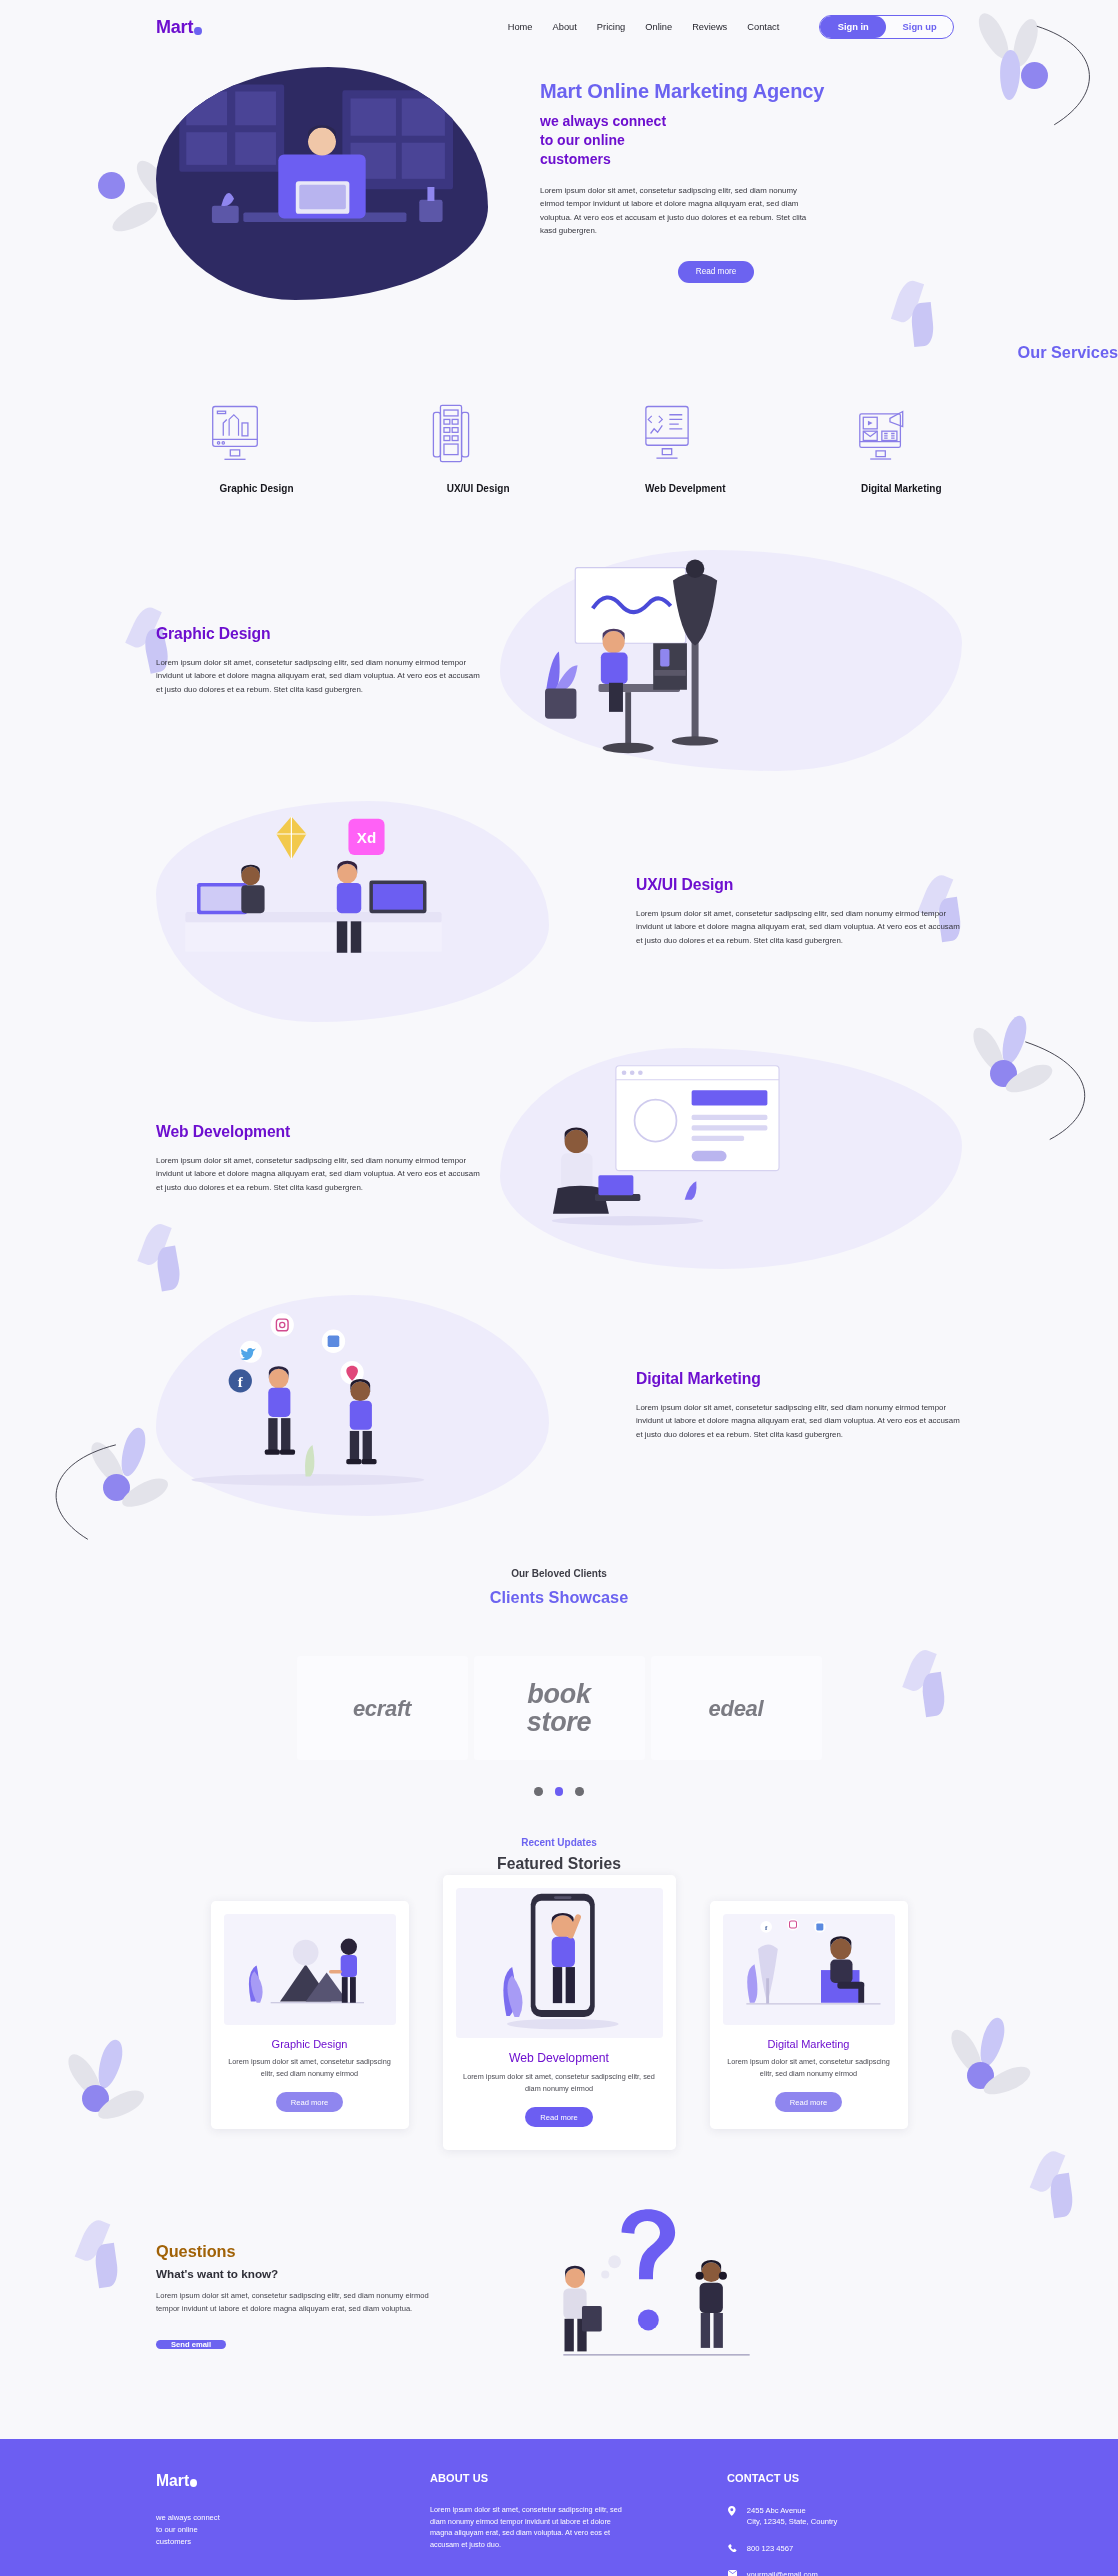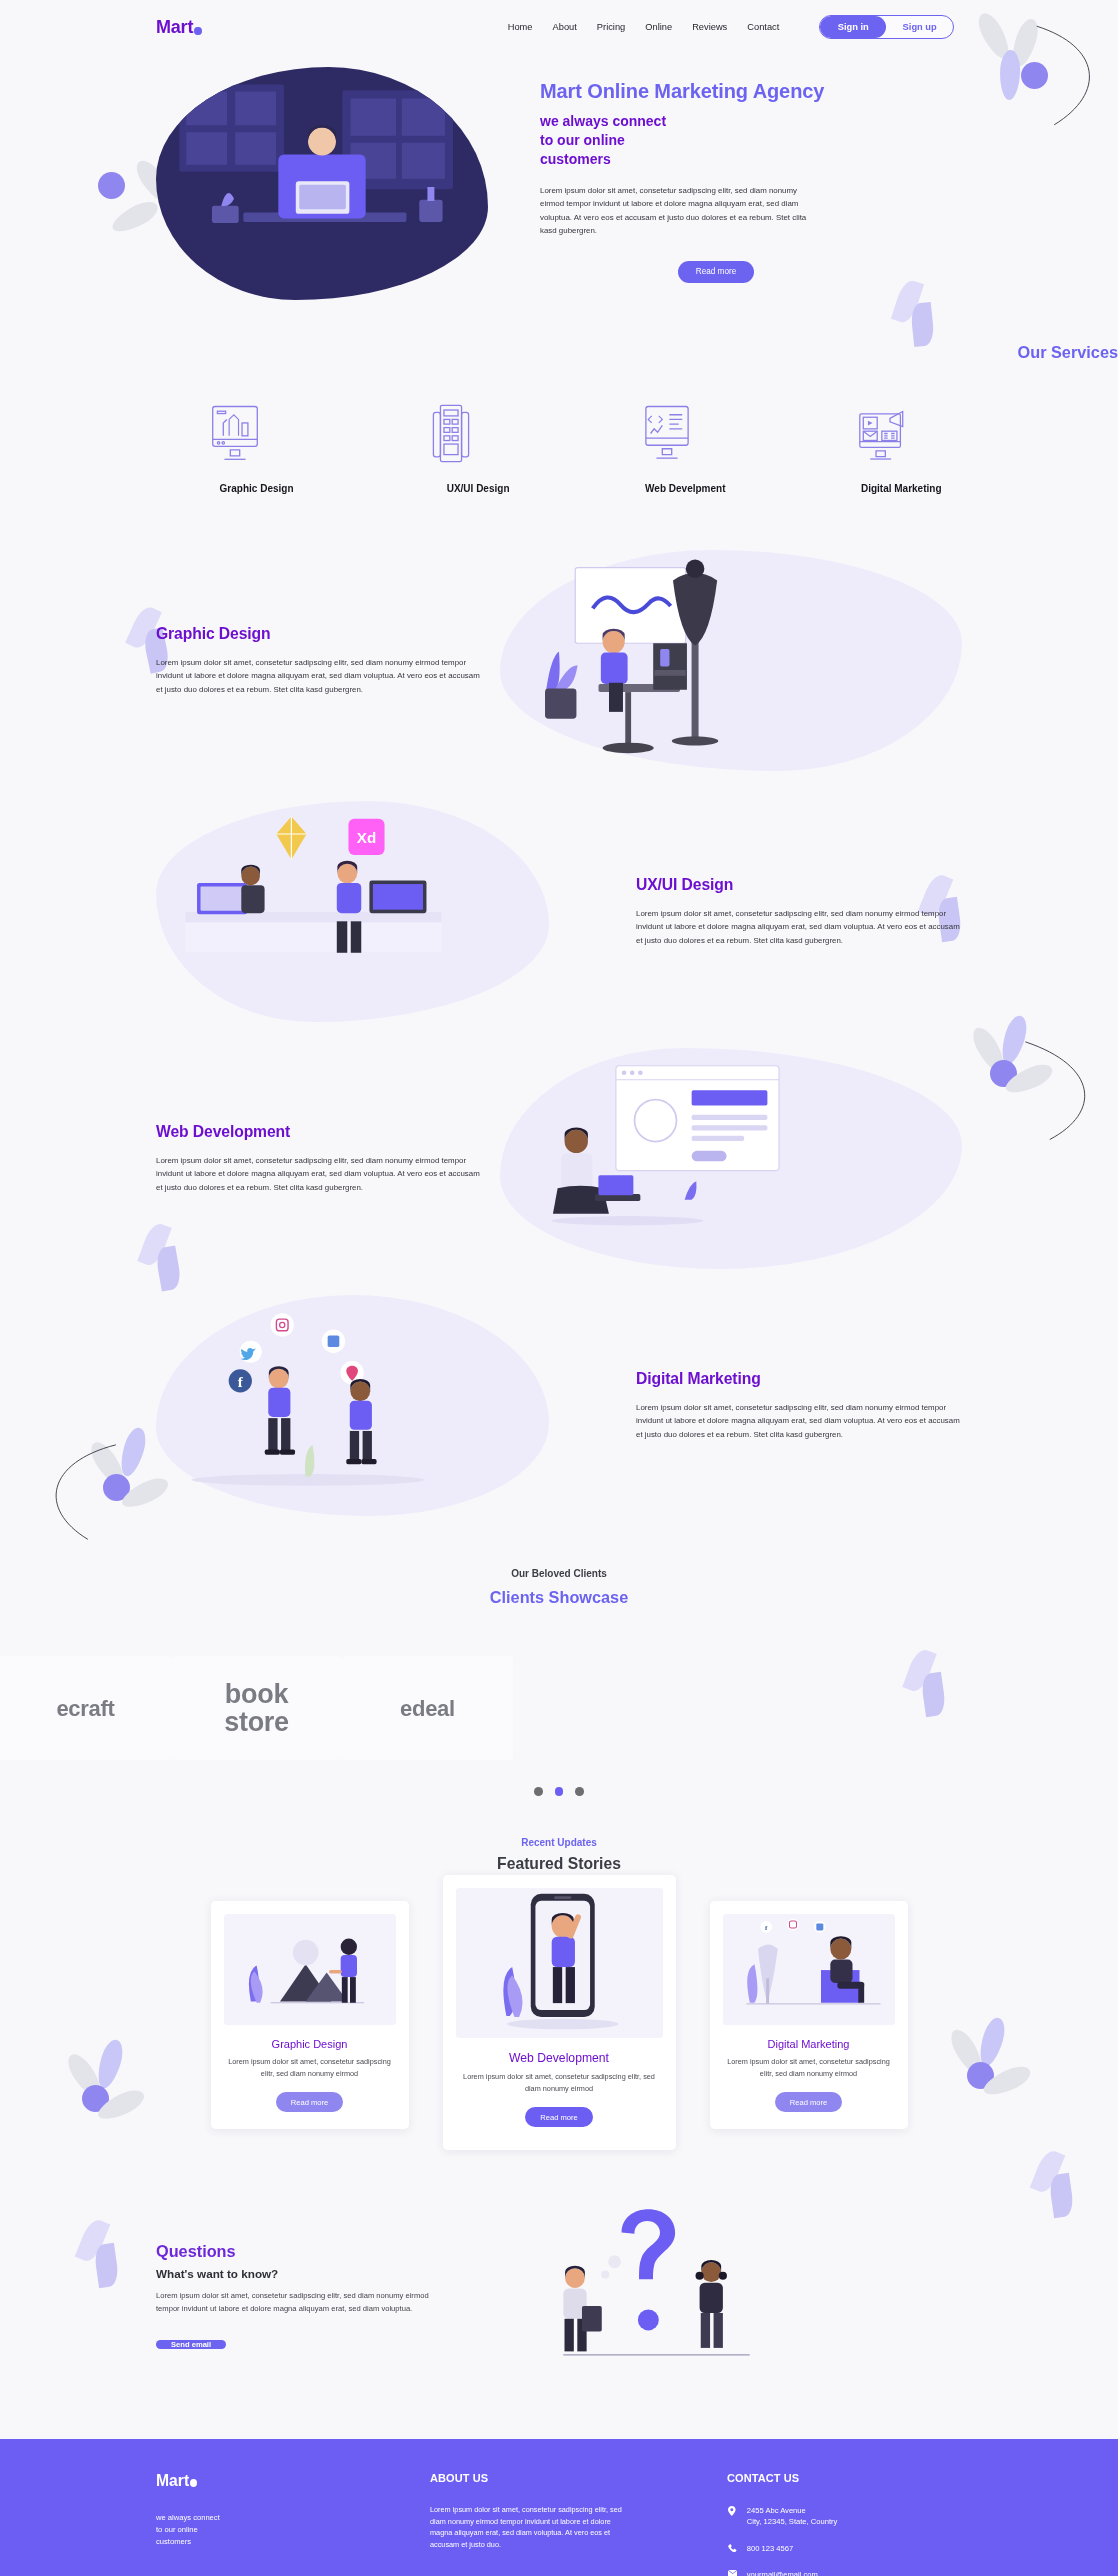--- a/index.html
+++ b/index.html
@@ -169,21 +169,21 @@
     background: #eeecfb;
     border-radius: 46% 54% 40% 60% / 55% 42% 58% 45%;
   }
 
   
   .clients { position: relative; z-index: 3; margin-top: 52px; text-align: center; }
   .clients .eyebrow { font-size: 10px; font-weight: bold; color: #3d3d46; }
   .clients h2 { margin-top: 9.3px; font-size: 16.3px; color: #6c63f0; font-weight: bold; }
   .client-row {
     margin-top: 49px;
-    display: flex; gap: 0;
+    display: flex; justify-content: center; gap: 6px; font-style: italic;
   }
   .client-card {
     width: 171px; height: 104px;
     background: #fbfbfe;
     border-radius: 3.5px;
     display: flex; align-items: center; justify-content: center;
     color: #7b7b83;
     font-size: 22px; font-weight: bold; line-height: 1.05;
     font-family: "Liberation Sans", sans-serif;
     letter-spacing: -0.3px;
@@ -220,21 +220,21 @@
   .card .btn-pill { margin-top: 13px; font-size: 7.6px; padding: 5.2px 15px; background: #8f86ef; }
   .card.tall .btn-pill { background: #6c5ef2; }
 
   
   .questions {
     position: relative; z-index: 3;
     margin-top: 58px;
     display: flex; padding: 0 156px; align-items: center; gap: 23px;
   }
   .q-text { width: 274px; flex: 0 0 274px; }
-  .q-text h2 { font-size: 16.3px; font-weight: bold; color: #6d28d9; }
+  .q-text h2 { font-size: 16.3px; font-weight: bold; color: #a16207; }
   .q-text h3 { margin-top: 5.8px; font-size: 11.7px; font-weight: bold; color: #2f2f38; }
   .q-text p { margin-top: 9.3px; font-size: 7.6px; line-height: 1.74; color: #43434c; }
   .q-text .btn-pill { margin-top: 24px; font-size: 7.6px; padding: 0 15px; font-weight: bold; }
   .q-art { flex: 1; height: 175px; position: relative; }
 
   
   .footer {
     position: relative; z-index: 4;
     margin-top: 56px;
     background: #6c5ef2;

